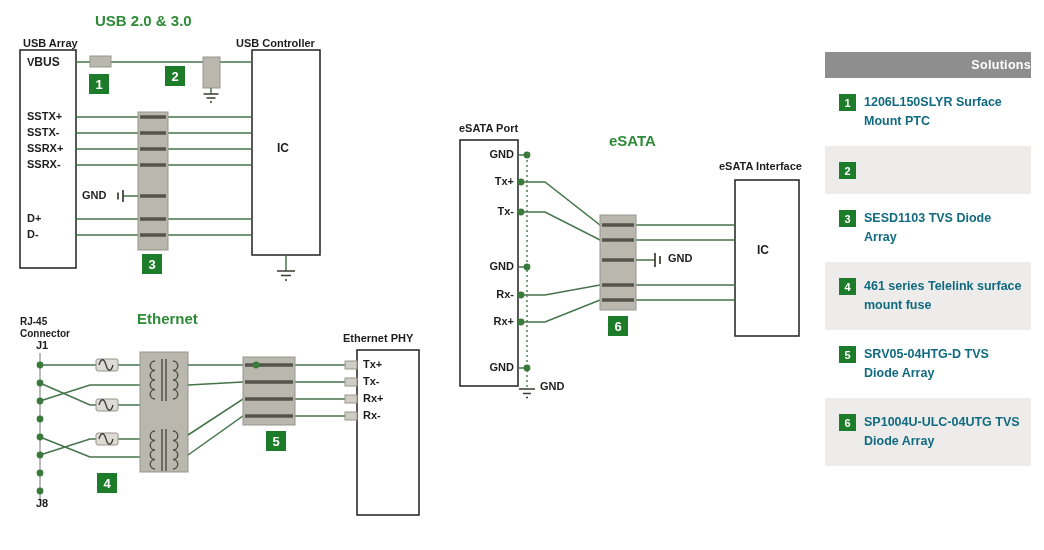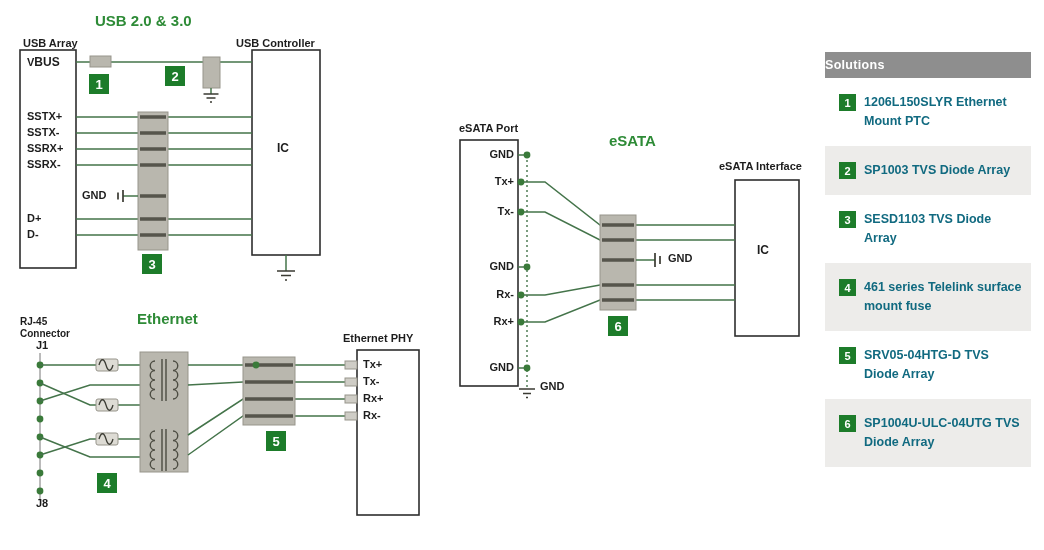--- a/index.html
+++ b/index.html
@@ -27,21 +27,21 @@
   .coil { stroke:#4c4c42; stroke-width:1.4; fill:none; }
   .stub { fill:#cfcdc6; stroke:#97958b; stroke-width:1; }
   .dotted { stroke:#44744a; stroke-width:1.4; fill:none; stroke-dasharray:2 3; }
   .fusebody { fill:#dddbd4; stroke:#97958b; stroke-width:1; }
   .fusewave { stroke:#3c3c34; stroke-width:1.3; fill:none; }
   .connline { stroke:#777; stroke-width:1; fill:none; }
 
   
   #solutions { position:absolute; left:825px; top:52px; width:206px; }
   .sol-header { background:#8e8e8e; color:#fff; font-weight:700; font-size:12.5px;
-                text-align:left; padding:6px 0; letter-spacing:.3px; }
+                text-align:right; padding:6px 0; letter-spacing:.3px; }
   .sol-item { display:flex; gap:8px; padding:15px 8px 15px 14px; align-items:flex-start; background:#fff; }
   .sol-item.shaded { background:#edecea; }
   .sol-badge { flex:0 0 17px; width:17px; height:17px; background:#1d7c2a; color:#fff;
                font-size:11px; font-weight:700; display:flex; align-items:center;
                justify-content:center; margin-top:1px; }
   .sol-name { color:#116a80; font-weight:700; font-size:12.5px; line-height:19px; }
 </style>
 </head>
 <body>
 
@@ -196,25 +196,24 @@
   <div class="lbl ic" style="left:757px;top:243px">IC</div>
   <div class="lbl" style="left:668px;top:252px">GND</div>
   <div class="lbl" style="left:540px;top:380px">GND</div>
   <div class="marker" style="left:608px;top:316px">6</div>
 
   <aside id="solutions">
     <div class="sol-header">Solutions</div>
 
     <div class="sol-item">
       <span class="sol-badge">1</span>
-      <span class="sol-name">1206L150SLYR Ethernet Mount PTC</span>
+      <span class="sol-name">1206L150SLYR Surface Mount PTC</span>
     </div>
     <div class="sol-item shaded">
       <span class="sol-badge">2</span>
-      <span class="sol-name">SP1003 TVS Diode Array</span>
     </div>
     <div class="sol-item">
       <span class="sol-badge">3</span>
       <span class="sol-name">SESD1103 TVS Diode Array</span>
     </div>
     <div class="sol-item shaded">
       <span class="sol-badge">4</span>
       <span class="sol-name">461 series Telelink surface mount fuse</span>
     </div>
     <div class="sol-item">

